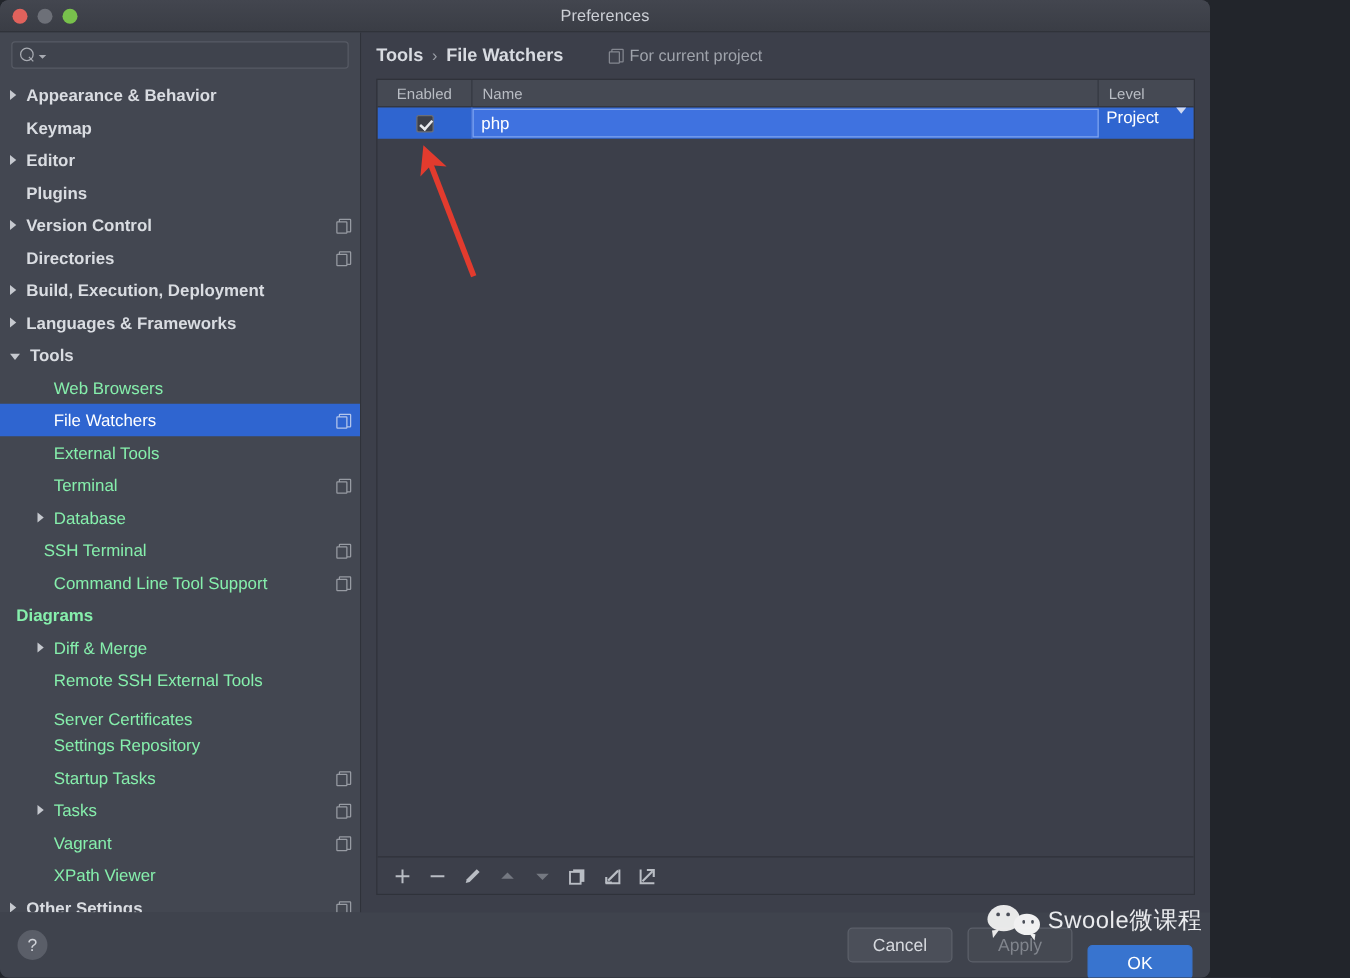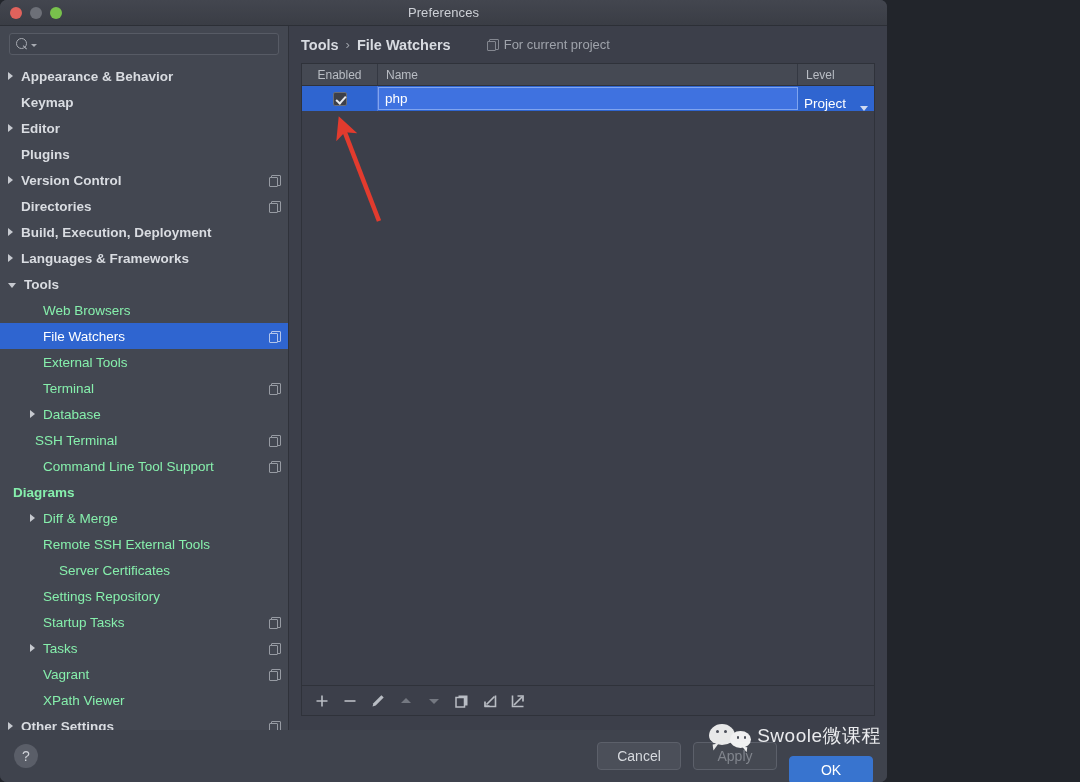--- a/index.html
+++ b/index.html
@@ -4,21 +4,21 @@
 <style>
   * { box-sizing: border-box; margin: 0; padding: 0; }
   html, body {
     width: 1080px; height: 782px;
     background: #22252b;
     font-family: "Liberation Sans", sans-serif;
     overflow: hidden;
   }
   #window {
     position: absolute; left: 0; top: 0;
-    width: 887px; height: 782px;
+    width: 968px; height: 782px;
     background: #3f434d;
     border-radius: 7px;
     overflow: hidden;
     display: flex; flex-direction: column;
   }
 
   
   #titlebar {
     position: relative;
     height: 26px; flex: 0 0 26px;
@@ -163,21 +163,21 @@
     width: 4px; height: 8px; border: solid #e8eaee;
     border-width: 0 2px 2px 0; transform: rotate(42deg);
   }
   .row .cell-name {
     flex: 1; display: flex; align-items: center;
     background: #3f72e0; border: 1px solid #7fa4ef; margin: 1px 0;
     padding-left: 6px;
   }
   .row .cell-name .val { font-size: 13.5px; color: #ffffff; }
   .row .cell-level {
-    width: 76px; flex: 0 0 76px; display: flex; align-items: flex-end;
+    width: 76px; flex: 0 0 76px; display: flex; align-items: flex-start;
     padding-left: 6px; gap: 4px;
   }
   .row .cell-level .val { font-size: 13.5px; color: #ffffff; flex: 1; }
   .row .cell-level .caret {
     width: 0; height: 0;
     border-left: 4.5px solid transparent; border-right: 4.5px solid transparent;
     border-top: 5px solid #cfd9f1; margin-right: 6px;
   }
 
   #table-toolbar {
@@ -353,21 +353,21 @@
             <span class="label">Diagrams</span>
           </div>
           <div class="node" style="padding-left: 30px;">
             <span class="arrow "></span>
             <span class="label">Diff &amp; Merge</span>
           </div>
           <div class="node" style="padding-left: 30px;">
             <span class="arrow none"></span>
             <span class="label">Remote SSH External Tools</span>
           </div>
-          <div class="node" style="padding-left: 46px;">
+          <div class="node" style="padding-left: 30px; align-items: flex-end;">
             <span class="arrow none"></span>
             <span class="label">Server Certificates</span>
           </div>
           <div class="node" style="padding-left: 30px;">
             <span class="arrow none"></span>
             <span class="label">Settings Repository</span>
           </div>
           <div class="node" style="padding-left: 30px;">
             <span class="arrow none"></span>
             <span class="label">Startup Tasks</span>

